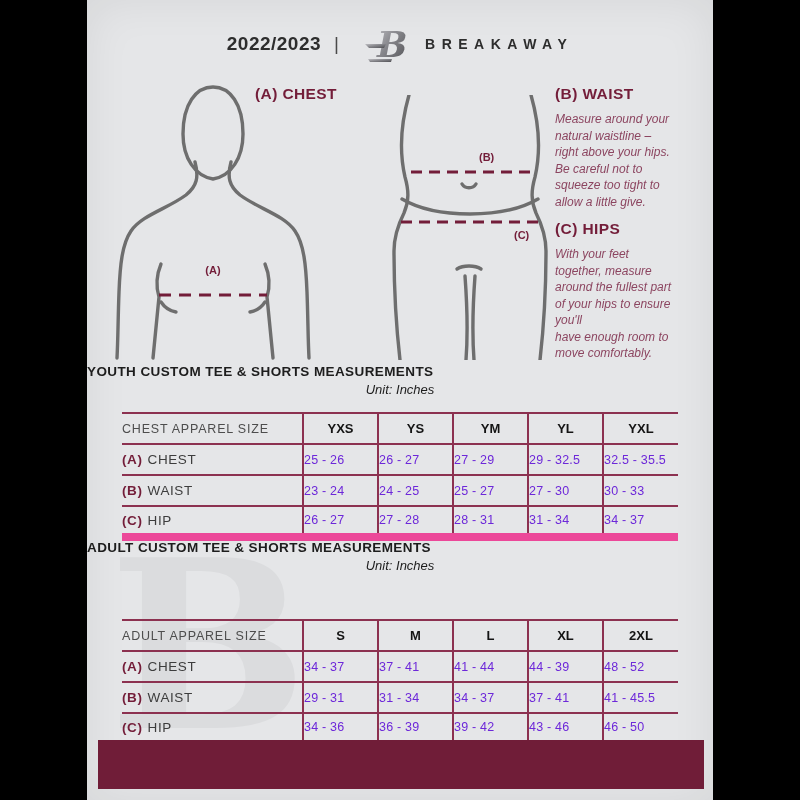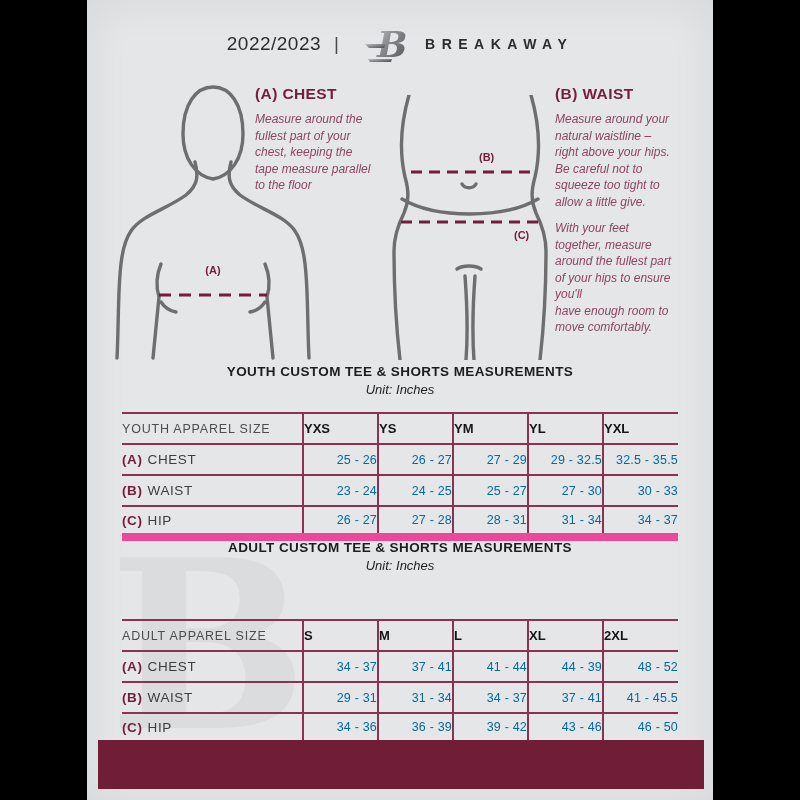--- a/index.html
+++ b/index.html
@@ -8,21 +8,21 @@
   .letterbox { position:absolute; top:0; height:800px; background:#000; }
   .letterbox.left { left:0; width:87px; }
   .letterbox.right { left:713px; width:87px; }
 
   .page { position:absolute; left:87px; top:0; width:626px; height:800px;
           background:#e5e6e8; box-shadow: inset 0 0 46px rgba(0,0,0,0.07); overflow:hidden; }
 
   
   .header { position:absolute; top:22px; left:0; width:100%; height:44px;
             display:flex; align-items:center; justify-content:center; gap:13px; z-index:3; }
-  .hdr-txt { font-weight:400; font-size:19px; letter-spacing:0.5px; color:#2d2d2d; white-space:nowrap; }
+  .hdr-txt { font-weight:700; font-size:19px; letter-spacing:0.5px; color:#2d2d2d; white-space:nowrap; }
   .hdr-div { font-weight:400; font-size:19px; color:#4a4a4a; }
   .brand { font-weight:600; font-size:14px; letter-spacing:6.5px; color:#2d2d2d; margin-left:4px; white-space:nowrap; }
   .logo { width:46px; height:42px; margin-left:10px; }
 
   
   svg.fig { position:absolute; z-index:1; }
   #fig-upper { left:28px; top:80px; }
   #fig-lower { left:304px; top:95px; }
   .fig-label { position:absolute; z-index:2; font-weight:700; font-size:11px; color:#731d39; }
   #label-chest { left:126px; top:264px; transform:translateX(-50%); }
@@ -32,41 +32,41 @@
   
   .instr { position:absolute; z-index:2; }
   #instr-chest { left:168px; top:85px; width:142px; }
   #instr-waist { left:468px; top:85px; width:155px; }
   #instr-hips  { left:468px; top:220px; width:155px; }
   .instr h3 { font-size:15.5px; font-weight:700; color:#731d39; letter-spacing:0.4px; margin-bottom:8px; }
   .instr p { font-style:italic; font-weight:500; font-size:12px; line-height:16.5px;
              color:#8c4560; white-space:pre-line; }
 
   
-  .sec-title { position:absolute; left:0; width:100%; text-align:center; z-index:2;
+  .sec-title { position:absolute; left:0; width:100%; text-align:left; z-index:2;
                font-weight:700; font-size:13.5px; letter-spacing:0.4px; color:#1d1d1d; }
   .sec-unit  { position:absolute; left:0; width:100%; text-align:center; z-index:2;
                font-style:italic; font-weight:500; font-size:13px; color:#1d1d1d; }
   #youth-title { top:364px; }  #youth-unit { top:382px; }
   #adult-title { top:540px; }  #adult-unit { top:558px; }
 
   
   table.size { position:absolute; left:35px; width:556px; border-collapse:collapse;
                table-layout:fixed; z-index:2; }
   #youth-table { top:412px; }
   #adult-table { top:619px; }
   table.size th, table.size td { height:31px; padding:0; border-top:2px solid #8c3150; }
   table.size tr:last-child td { border-bottom:8px solid #ec4899; }
   table.size th + th, table.size td + td { border-left:2px solid #8c3150; }
   th.lbl { text-align:left; padding-left:12px; font-weight:500; font-size:12.5px;
            letter-spacing:0.8px; color:#4d4d4d; }
-  th.size-h { text-align:left; font-weight:700; font-size:13px; color:#141414; }
+  th.size-h { text-align:center; font-weight:700; font-size:13px; color:#141414; }
   td.lbl { text-align:left; padding-left:12px; font-size:13.5px; letter-spacing:0.6px; color:#3d3d3d; }
   td.lbl .pfx { font-weight:700; color:#731d39; margin-right:5px; }
-  td.val { text-align:right; font-size:12.5px; color:#0369a1; letter-spacing:0.2px; }
+  td.val { text-align:left; font-size:12.5px; color:#6d28d9; letter-spacing:0.2px; }
 
   
   .watermark { position:absolute; left:22px; top:528px; z-index:0;
                font-family:"DejaVu Serif",serif; font-weight:700; font-size:235px;
                line-height:1; color:#dcddDF; color:#dbdcde; }
   .footer-bar { position:absolute; left:11px; top:740px; width:606px; height:49px;
                 background:#701d38; z-index:2; }
 </style>
 </head>
 <body>
@@ -123,36 +123,32 @@
       <line x1="20" y1="77" x2="141" y2="77" stroke="#731d39" stroke-width="3.2" stroke-dasharray="11 7"></line>
       <line x1="10" y1="127" x2="152" y2="127" stroke="#731d39" stroke-width="3.2" stroke-dasharray="11 7"></line>
     </svg>
 
     <span class="fig-label" id="label-chest">(A)</span>
     <span class="fig-label" id="label-waist">(B)</span>
     <span class="fig-label" id="label-hips">(C)</span>
 
     <div class="instr" id="instr-chest">
       <h3>(A) CHEST</h3>
-      <p>Measure around the
-fullest part of your
-chest, keeping the
-tape measure parallel
-to the floor</p>
     </div>
     <div class="instr" id="instr-waist">
       <h3>(B) WAIST</h3>
       <p>Measure around your
 natural waistline –
 right above your hips.
 Be careful not to
 squeeze too tight to
 allow a little give.</p>
     </div>
     <div class="instr" id="instr-hips">
+      <h3>(C) HIPS</h3>
       <p>With your feet
 together, measure
 around the fullest part
 of your hips to ensure
 you'll
 have enough room to
 move comfortably.</p>
     </div>
 
     <div class="sec-title" id="youth-title">YOUTH CUSTOM TEE &amp; SHORTS MEASUREMENTS</div>
@@ -161,21 +157,21 @@
       <colgroup>
           <col style="width:181px">
           <col style="width:75px">
           <col style="width:75px">
           <col style="width:75px">
           <col style="width:75px">
           <col style="width:75px">
         </colgroup>
       <tbody>
           <tr>
-        <th class="lbl">YOUTH APPAREL SIZE</th>
+        <th class="lbl">CHEST APPAREL SIZE</th>
         <th class="size-h">YXS</th>
         <th class="size-h">YS</th>
         <th class="size-h">YM</th>
         <th class="size-h">YL</th>
         <th class="size-h">YXL</th>
       </tr>
       <tr>
         <td class="lbl"><span class="pfx">(A)</span><span>CHEST</span></td>
         <td class="val">25 - 26</td>
         <td class="val">26 - 27</td>

